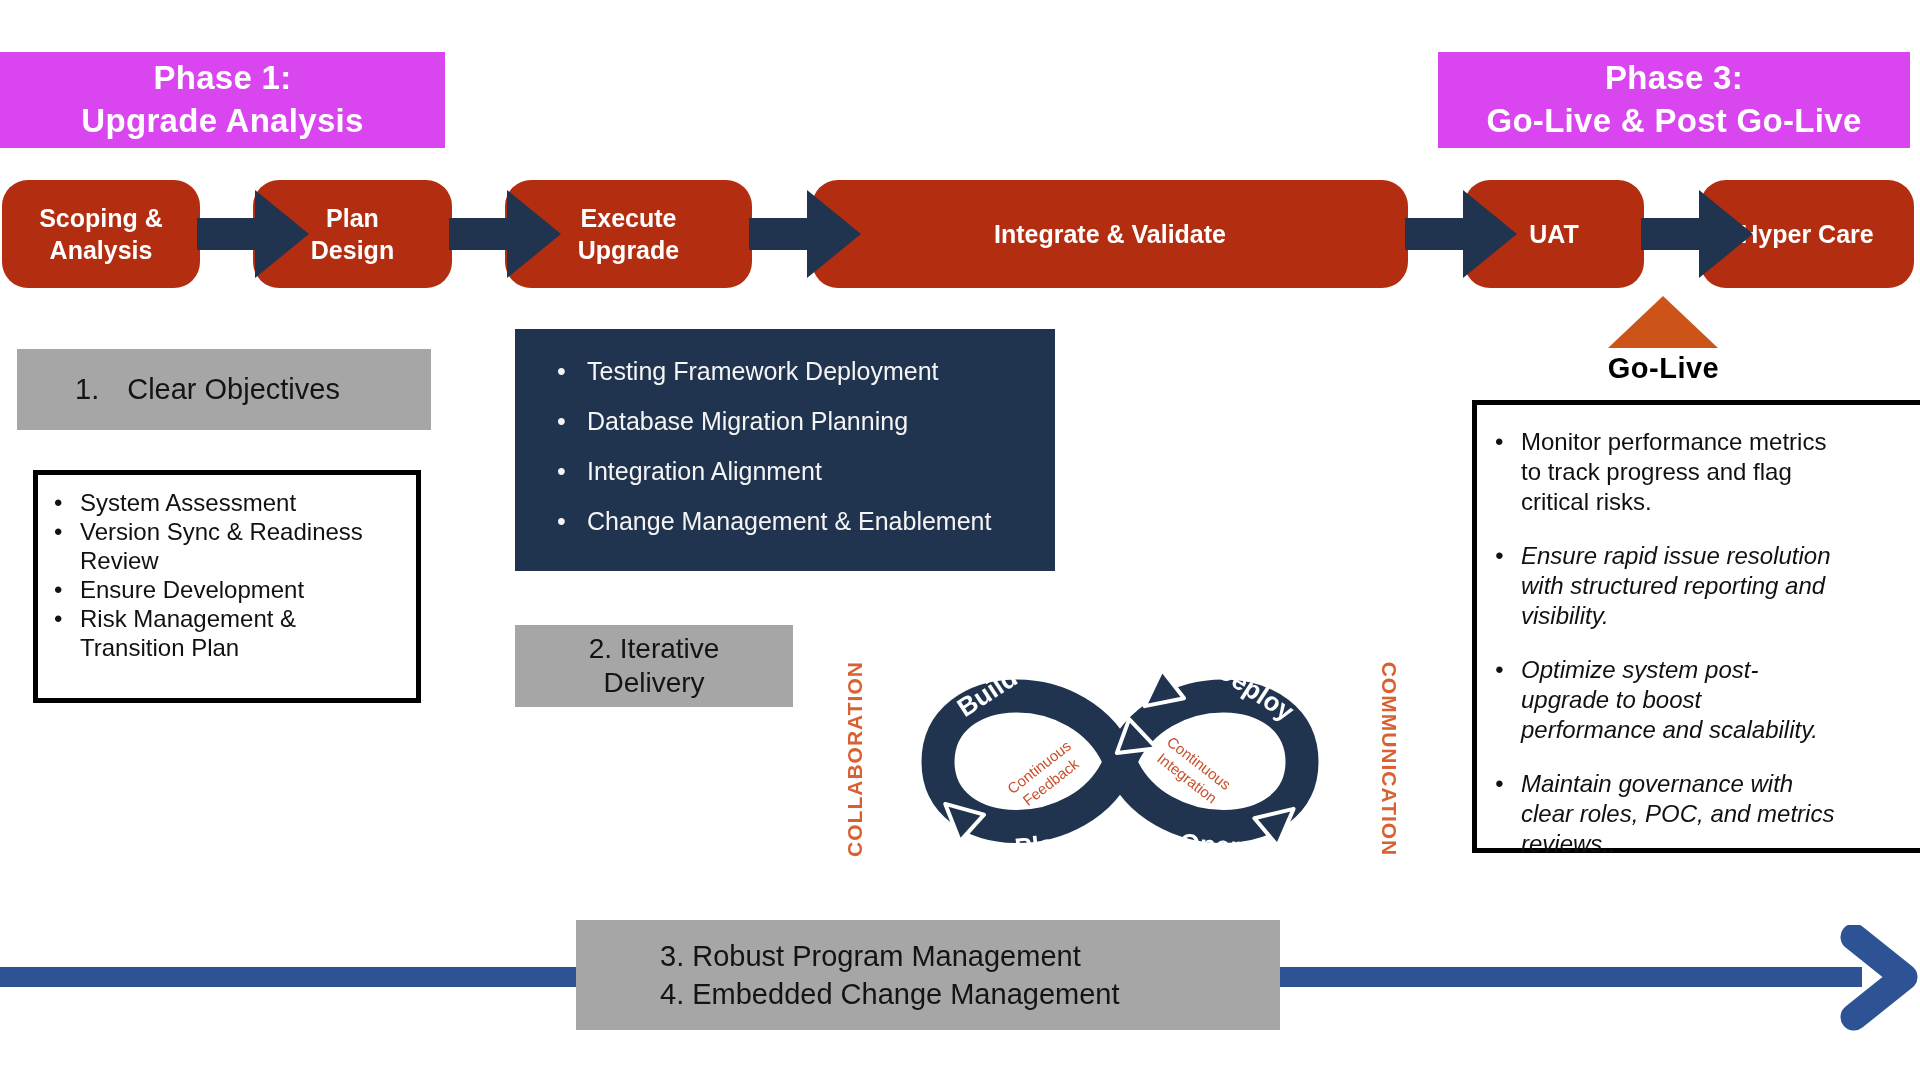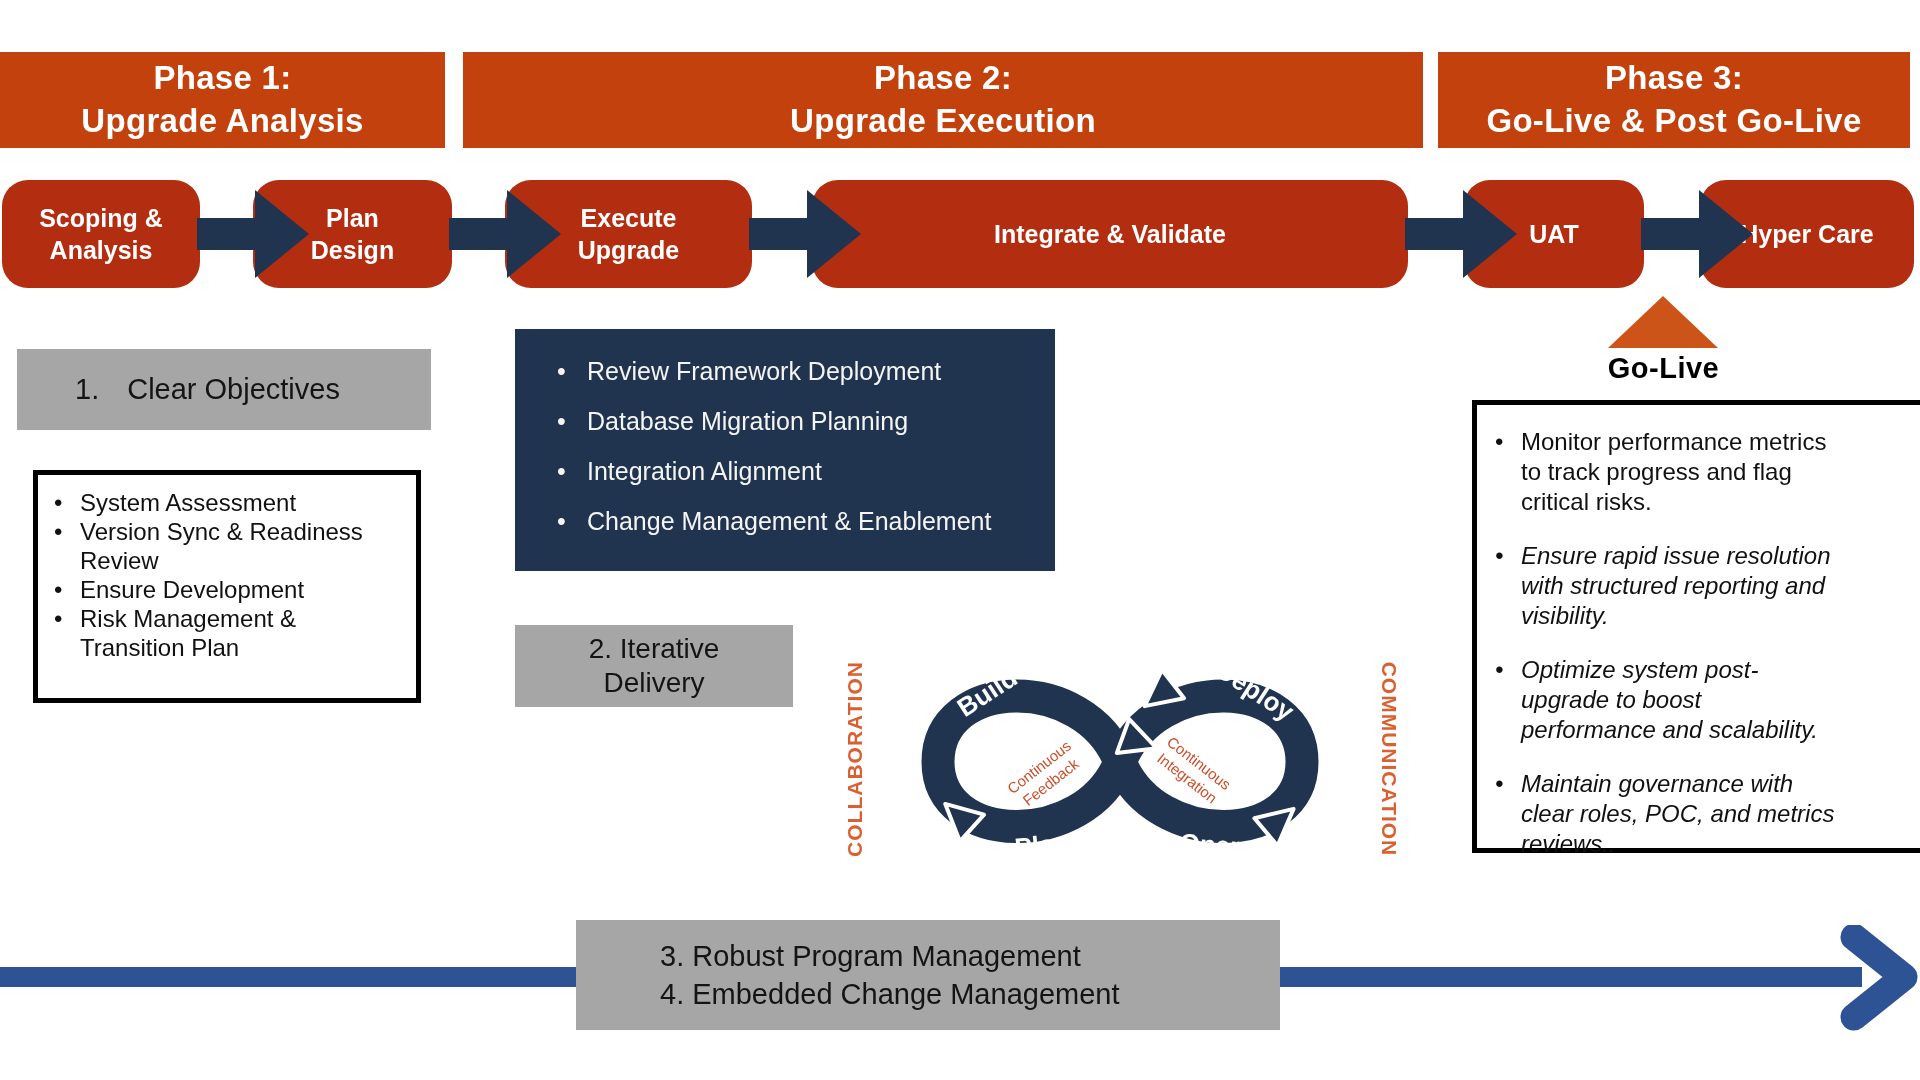--- a/index.html
+++ b/index.html
@@ -2,21 +2,21 @@
 <html><head>
 <meta charset="utf-8">
 <style>
   html,body{margin:0;padding:0;background:#ffffff;}
   .stage{
     position:relative;width:1920px;height:1080px;background:#ffffff;overflow:hidden;
     font-family:"Liberation Sans",sans-serif;color:#111;
   }
   
   .phase-bar{
-    position:absolute;top:52px;height:96px;background:#c2410c;color:#fff;
+    position:absolute;top:52px;height:96px;background:#d946ef;color:#fff;
     display:flex;flex-direction:column;align-items:center;justify-content:center;
     font-weight:bold;font-size:33px;line-height:1.3;text-align:center;letter-spacing:.3px;
   }
   .bar-p1{left:0;width:445px;}
   .bar-p2{left:463px;width:960px;}
   .bar-p3{left:1438px;width:472px;}
   
   .step{
     position:absolute;top:180px;height:108px;background:#B32D10;border-radius:26px;
     color:#fff;font-weight:bold;font-size:25px;line-height:1.3;
@@ -75,24 +75,20 @@
 </style>
 </head>
 <body>
 
 <div class="stage">
 
   <div class="phase-bar bar-p1">
     <span>Phase 1:</span>
     <span>Upgrade Analysis</span>
   </div>
-  <div class="phase-bar bar-p2">
-    <span>Phase 2:</span>
-    <span>Upgrade Execution</span>
-  </div>
   <div class="phase-bar bar-p3">
     <span>Phase 3:</span>
     <span>Go-Live &amp; Post Go-Live</span>
   </div>
 
   <div class="step step-scoping">
     <span>Scoping &amp;</span>
     <span>Analysis</span>
   </div>
   <div class="step step-plan">
@@ -139,21 +135,21 @@
         <li>Version Sync &amp;  Readiness
 Review</li>
         <li>Ensure Development</li>
         <li>Risk Management &amp;
 Transition Plan</li>
       </ul>
   </div>
 
   <div class="navy-box">
     <ul class="bullets">
-        <li>Review Framework Deployment</li>
+        <li>Testing Framework Deployment</li>
         <li>Database Migration Planning</li>
         <li>Integration Alignment</li>
         <li>Change Management &amp; Enablement</li>
       </ul>
   </div>
   <div class="callout callout-2">
     <span>2. Iterative</span>
     <span>Delivery</span>
   </div>
 

